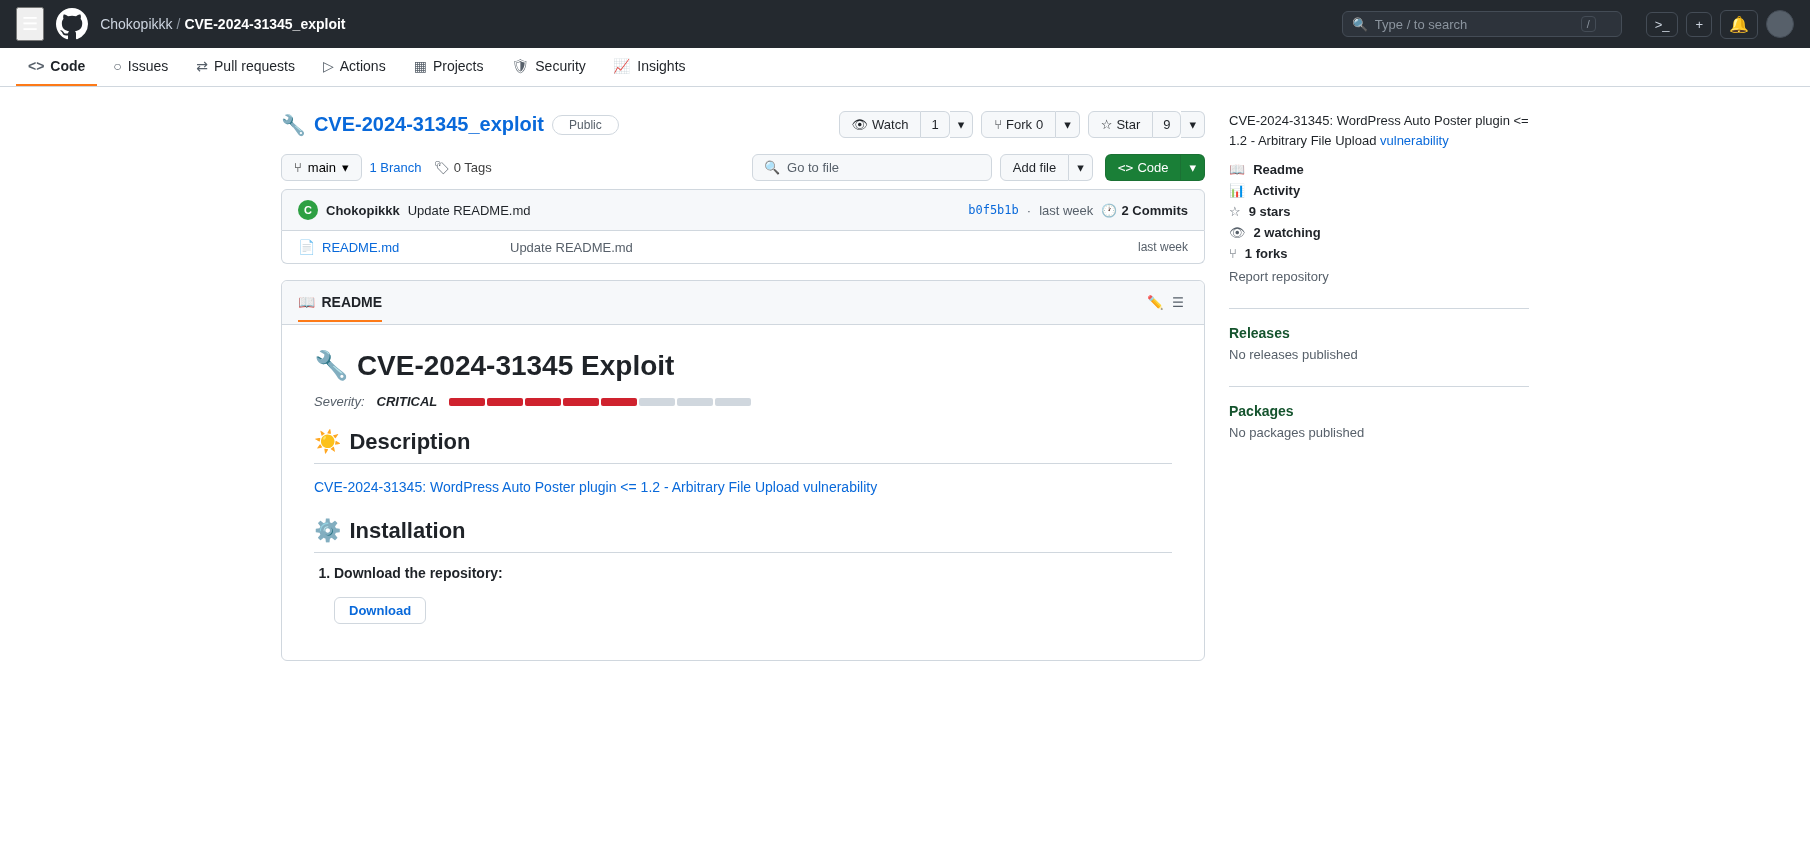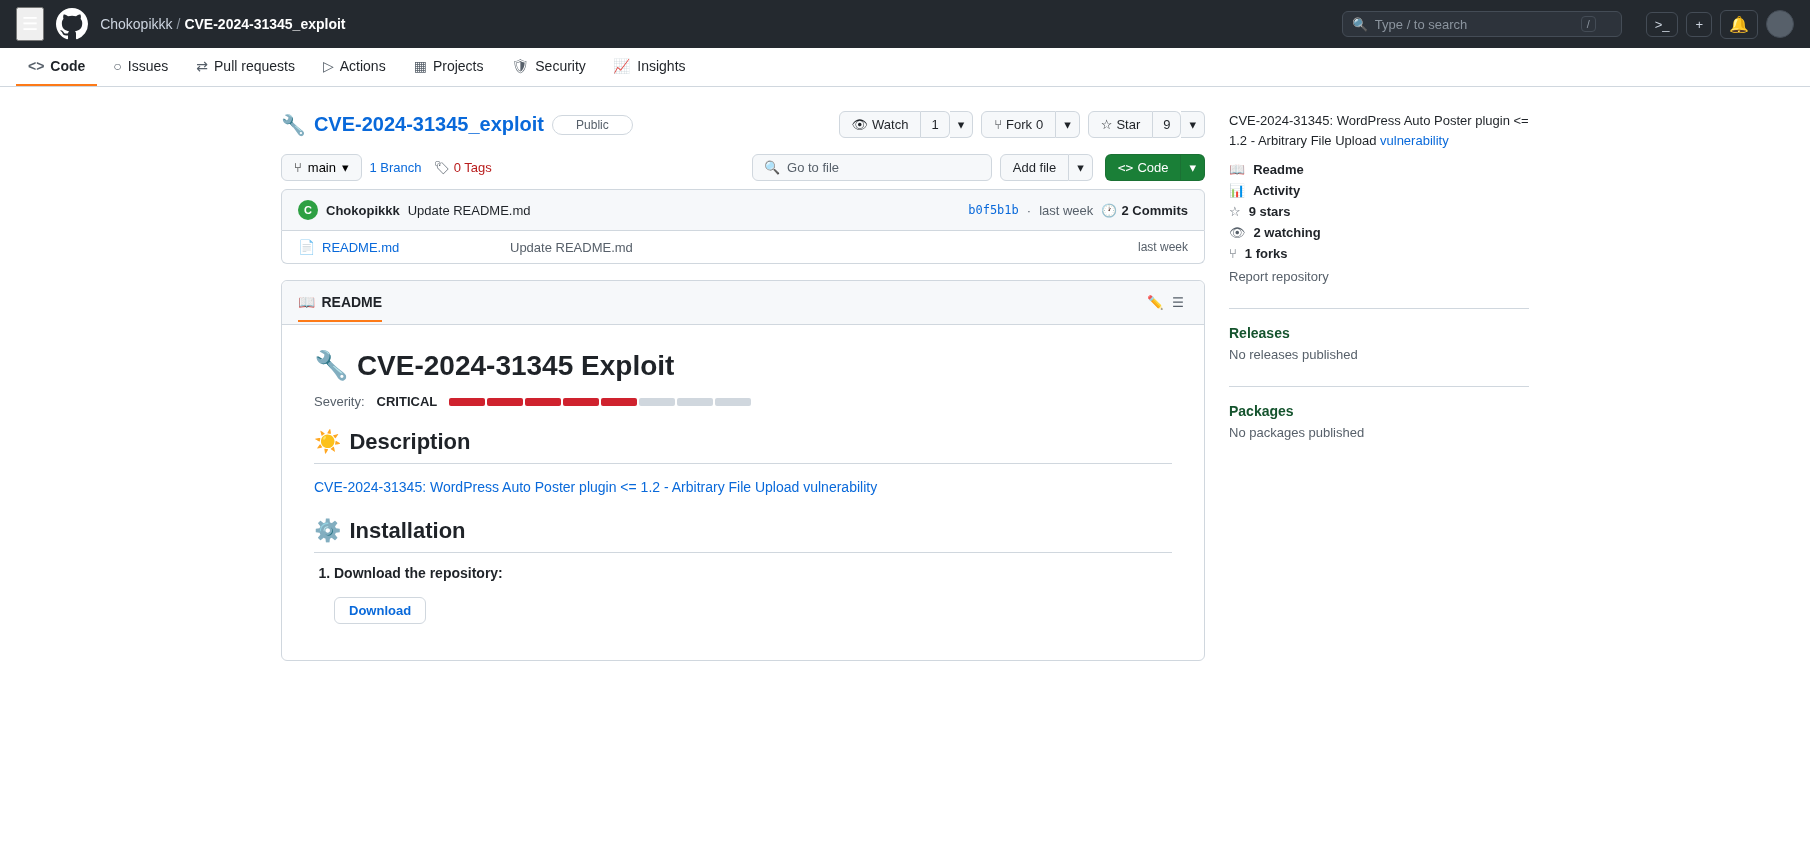--- a/index.html
+++ b/index.html
@@ -31,21 +31,21 @@
     .repo-nav-item .nav-icon { color: #57606a; }
 
     
     .main-container { max-width: 1280px; margin: 0 auto; padding: 24px 16px; display: flex; gap: 24px; }
     .main-content { flex: 1; min-width: 0; }
     .sidebar { width: 300px; flex-shrink: 0; }
 
     
     .repo-header { display: flex; align-items: center; gap: 8px; margin-bottom: 16px; }
     .repo-name { font-size: 20px; font-weight: 600; color: #0969da; }
-    .repo-visibility-badge { background: transparent; border: 1px solid #d0d7de; border-radius: 20px; padding: 2px 23px; font-size: 12px; color: #57606a; }
+    .repo-visibility-badge { background: transparent; border: 1px solid #d0d7de; border-radius: 20px; padding: 2px 16px; font-size: 12px; color: #57606a; }
     .repo-actions { margin-left: auto; display: flex; align-items: center; gap: 8px; }
     .btn-group { display: flex; align-items: center; }
     .btn { display: flex; align-items: center; gap: 4px; padding: 5px 12px; font-size: 13px; border: 1px solid #d0d7de; border-radius: 6px; cursor: pointer; background: #f6f8fa; color: #1f2328; text-decoration: none; }
     .btn-group .btn:first-child { border-radius: 6px 0 0 6px; }
     .btn-group .btn.count { border-radius: 0 6px 6px 0; border-left: none; padding: 5px 10px; }
     .btn-group .btn-split-arrow { border-radius: 0 6px 6px 0; border-left: none; padding: 5px 8px; }
     .btn-primary { background: #1a7f37; color: #fff; border-color: rgba(31,35,40,0.15); }
 
     
     .branch-bar { display: flex; align-items: center; gap: 8px; margin-bottom: 8px; }
@@ -74,21 +74,21 @@
     .file-name { color: #0969da; text-decoration: none; font-size: 13px; flex: 0 0 auto; min-width: 180px; }
     .file-commit-msg { color: #57606a; font-size: 13px; flex: 1; }
     .file-time { color: #57606a; font-size: 12px; text-align: right; }
 
     
     .readme-section { border: 1px solid #d0d7de; border-radius: 6px; margin-top: 16px; }
     .readme-action-btn { background: transparent; border: none; cursor: pointer; color: #57606a; padding: 4px; }
     .readme-content { padding: 24px 32px; }
     .readme-h1 { font-size: 28px; font-weight: 700; margin-bottom: 12px; display: flex; align-items: center; gap: 8px; }
     .readme-h1-big { font-size: 36px; font-weight: 800; margin-bottom: 16px; }
-    .readme-severity { display: flex; align-items: center; gap: 12px; margin-bottom: 12px; font-size: 13px; color: #57606a; }
+    .readme-severity { display: flex; align-items: center; gap: 12px; margin-bottom: 12px; font-size: 13px; color: #57606a; font-style: italic; }
     .severity-bar { display: flex; gap: 2px; }
     .severity-segment { height: 8px; width: 36px; border-radius: 2px; }
     .severity-segment.filled { background: #cf222e; }
     .severity-segment.empty { background: #d0d7de; }
     .readme-h2 { font-size: 22px; font-weight: 700; margin: 20px 0 12px; display: flex; align-items: center; gap: 8px; border-bottom: 1px solid #d0d7de; padding-bottom: 8px; }
     .readme-p { font-size: 14px; color: #1f2328; margin-bottom: 12px; line-height: 1.6; }
     .readme-p a { color: #0969da; text-decoration: none; }
     .readme-ol { padding-left: 20px; margin-bottom: 12px; }
     .readme-ol li { margin-bottom: 6px; font-size: 14px; font-weight: bold; }
     .readme-download-btn { display: inline-block; background: #fff; border: 1px solid #d0d7de; border-radius: 6px; padding: 5px 14px; font-size: 13px; color: #0969da; cursor: pointer; text-decoration: none; }
@@ -222,21 +222,21 @@
     </div>
 
     <div class="branch-bar">
       <button class="branch-selector">
         <span>⑂</span>
         <span>main</span>
         <span>▾</span>
       </button>
       <div class="branch-info">
         <a>1 Branch</a>
-        <span>🏷 <a style="color:#b91c1c;text-decoration:none;">0 Tags</a></span>
+        <span>🏷 <a style="color:#404040;text-decoration:none;">0 Tags</a></span>
       </div>
       <div class="spacer"></div>
       <button class="go-to-file">
         <span>🔍</span>
         <span>Go to file</span>
       </button>
       <div class="btn-group btn-add-file">
         <button class="btn">Add file</button>
         <button class="btn btn-split-arrow">▾</button>
       </div>

